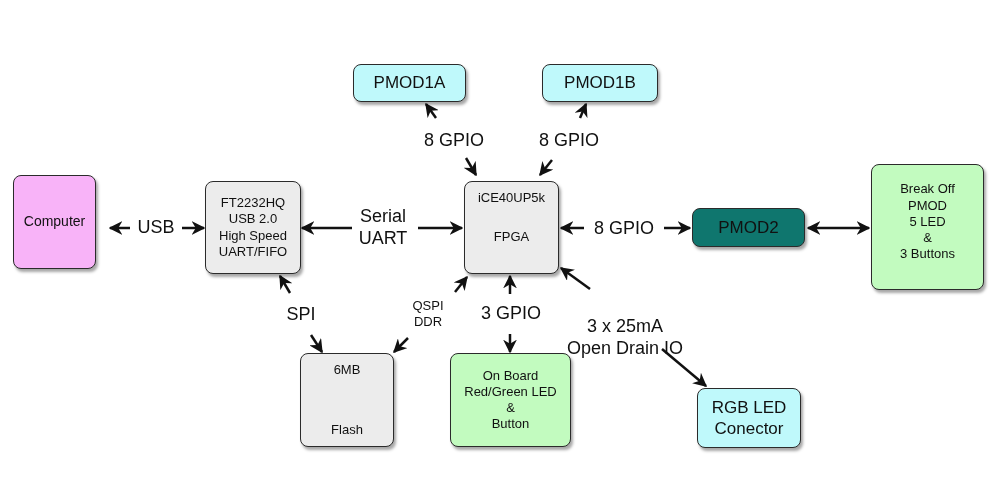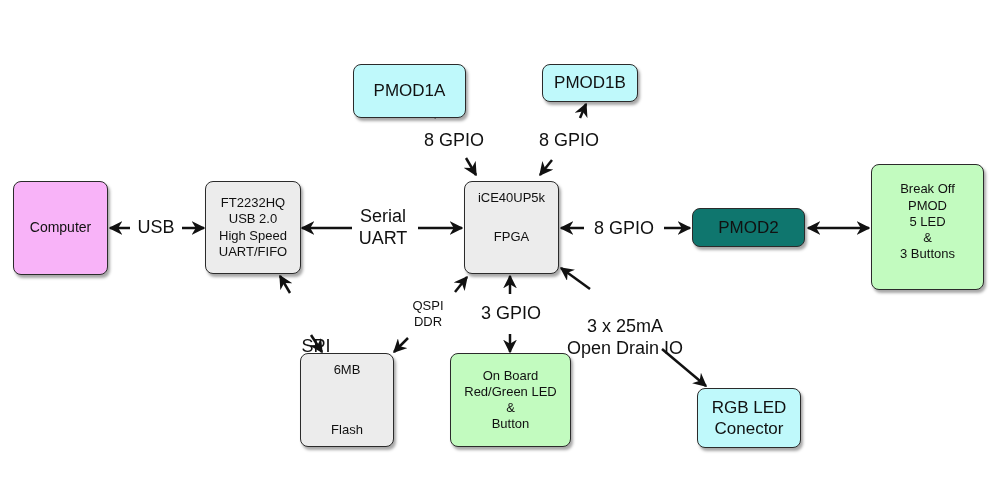--- a/index.html
+++ b/index.html
@@ -44,41 +44,41 @@
     <line x1="455" y1="292" x2="467" y2="277" stroke="#111" stroke-width="2.5" marker-end="url(#ah)"></line>
     <line x1="408" y1="338" x2="394" y2="352" stroke="#111" stroke-width="2.5" marker-end="url(#ah)"></line>
 
     <line x1="510" y1="294" x2="510" y2="276" stroke="#111" stroke-width="2.5" marker-end="url(#ah)"></line>
     <line x1="510" y1="334" x2="510" y2="352" stroke="#111" stroke-width="2.5" marker-end="url(#ah)"></line>
 
     <line x1="590" y1="289" x2="561" y2="268" stroke="#111" stroke-width="2.5" marker-end="url(#ah)"></line>
     <line x1="662" y1="349" x2="706" y2="386" stroke="#111" stroke-width="2.5" marker-end="url(#ah)"></line>
   </svg>
 
-  <div class="node" style="left:13px;top:181px;width:95px;height:94px;background:#f8b3f8;font-size:14px;">
+  <div class="node" style="left:13px;top:175px;width:83px;height:94px;background:#f8b3f8;font-size:14px;">
     <span>Computer</span>
   </div>
 
   <div class="node" style="left:205px;top:181px;width:96px;height:93px;background:#ececec;font-size:13px;text-align:center;">
     <span>FT2232HQ</span>
     <span>USB 2.0</span>
     <span>High Speed</span>
     <span>UART/FIFO</span>
   </div>
 
   <div class="node" style="left:464px;top:181px;width:95px;height:93px;background:#ececec;font-size:13px;padding-bottom:20px;gap:22px;">
     <span>iCE40UP5k</span>
     <span>FPGA</span>
   </div>
 
-  <div class="node" style="left:353px;top:64px;width:113px;height:54px;background:#bff9fb;font-size:17px;">
+  <div class="node" style="left:353px;top:64px;width:113px;height:38px;background:#bff9fb;font-size:17px;">
     <span>PMOD1A</span>
   </div>
 
-  <div class="node" style="left:542px;top:64px;width:96px;height:38px;background:#bff9fb;font-size:17px;">
+  <div class="node" style="left:542px;top:64px;width:116px;height:38px;background:#bff9fb;font-size:17px;">
     <span>PMOD1B</span>
   </div>
 
   <div class="node" style="left:692px;top:208px;width:113px;height:39px;background:#0f766e;font-size:17px;">
     <span>PMOD2</span>
   </div>
 
   <div class="node" style="left:871px;top:164px;width:113px;height:126px;background:#c2fbbf;font-size:13px;padding-bottom:10px;">
     <span>Break Off</span>
     <span>PMOD</span>
@@ -108,21 +108,21 @@
 
   <div class="lbl" style="left:350px;top:206px;width:66px;font-size:18px;">
     <div>Serial</div>
     <div>UART</div>
   </div>
 
   <div class="lbl" style="left:410px;top:130px;width:88px;font-size:18px;">8 GPIO</div>
   <div class="lbl" style="left:525px;top:130px;width:88px;font-size:18px;">8 GPIO</div>
   <div class="lbl" style="left:582px;top:218px;width:84px;font-size:18px;">8 GPIO</div>
 
-  <div class="lbl" style="left:296px;top:304px;width:40px;font-size:18px;margin-top:32px;">SPI</div>
+  <div class="lbl" style="left:281px;top:304px;width:40px;font-size:18px;">SPI</div>
 
   <div class="lbl" style="left:408px;top:298px;width:40px;font-size:13px;">
     <div>QSPI</div>
     <div>DDR</div>
   </div>
 
   <div class="lbl" style="left:470px;top:303px;width:82px;font-size:18px;">3 GPIO</div>
 
   <div class="lbl" style="left:555px;top:297px;width:140px;font-size:18px;margin-top:19px;">
     <div>3 x 25mA</div>

